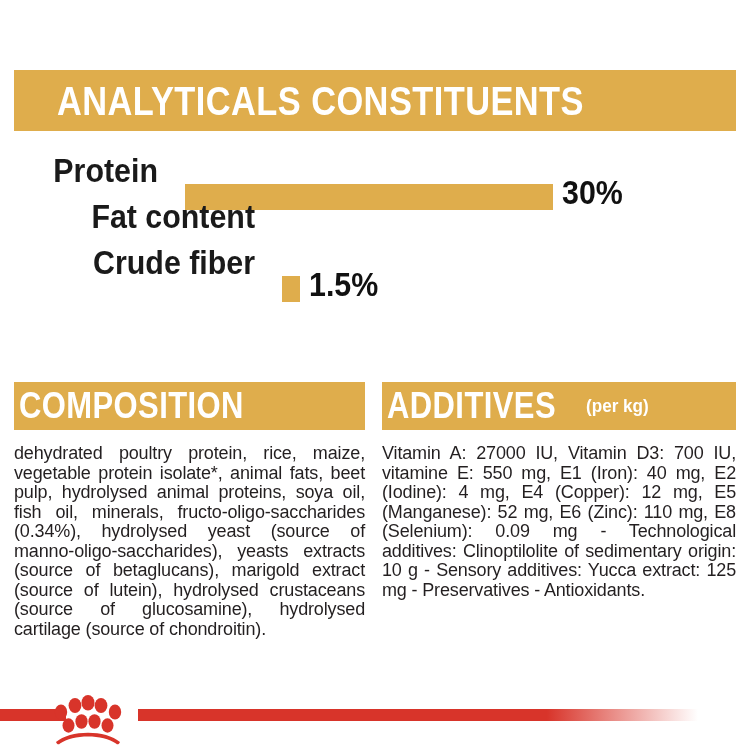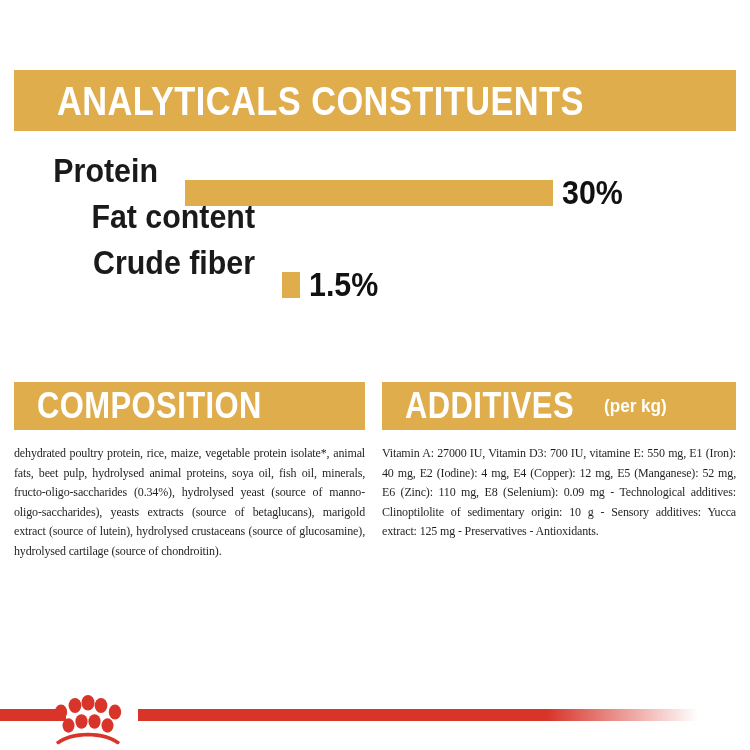--- a/index.html
+++ b/index.html
@@ -64,21 +64,21 @@
     font-weight: bold;
     color: #1a1a1a;
     font-family: "Liberation Sans Narrow", "Liberation Sans", sans-serif;
     transform: scaleX(0.92);
     transform-origin: right center;
     white-space: nowrap;
     line-height: 34px;
   }
   .chart-bar-zone {
     display: flex;
-    align-items: center;
+    align-items: flex-end;
     margin-left: 27px;
     margin-top: 44px;
   }
   .chart-bar {
     background: #dfad4c;
     height: 26px;
   }
   .chart-value {
     font-size: 33px;
     font-weight: bold;
@@ -102,45 +102,45 @@
     position: absolute;
     left: 382px;
     top: 382px;
     width: 354px;
   }
   .section-banner {
     background: #dfad4c;
     height: 48px;
     display: flex;
     align-items: center;
-    padding-left: 23px;
+    padding-left: 5px;
     box-sizing: border-box;
   }
   .section-banner .banner-title {
     font-size: 36px;
     line-height: 36px;
     transform-origin: left center;
   }
   .banner-suffix {
     color: #ffffff;
     font-weight: bold;
     font-size: 19px;
     font-family: "Liberation Sans Narrow", "Liberation Sans", sans-serif;
     transform: scaleX(0.9);
     transform-origin: left center;
     margin-left: 2px;
     white-space: nowrap;
   }
   .section-body {
     margin-top: 14px;
-    font-size: 12px;
+    font-size: 18px;
     line-height: 19.5px;
     color: #231f20;
     text-align: justify;
-    font-family: Liberation Serif, serif;
+    font-family: Liberation Sans, sans-serif;
     letter-spacing: -0.15px;
   }
 
   
   #footer-logo {
     position: absolute;
     left: 0;
     top: 693px;
     width: 750px;
     height: 57px;

